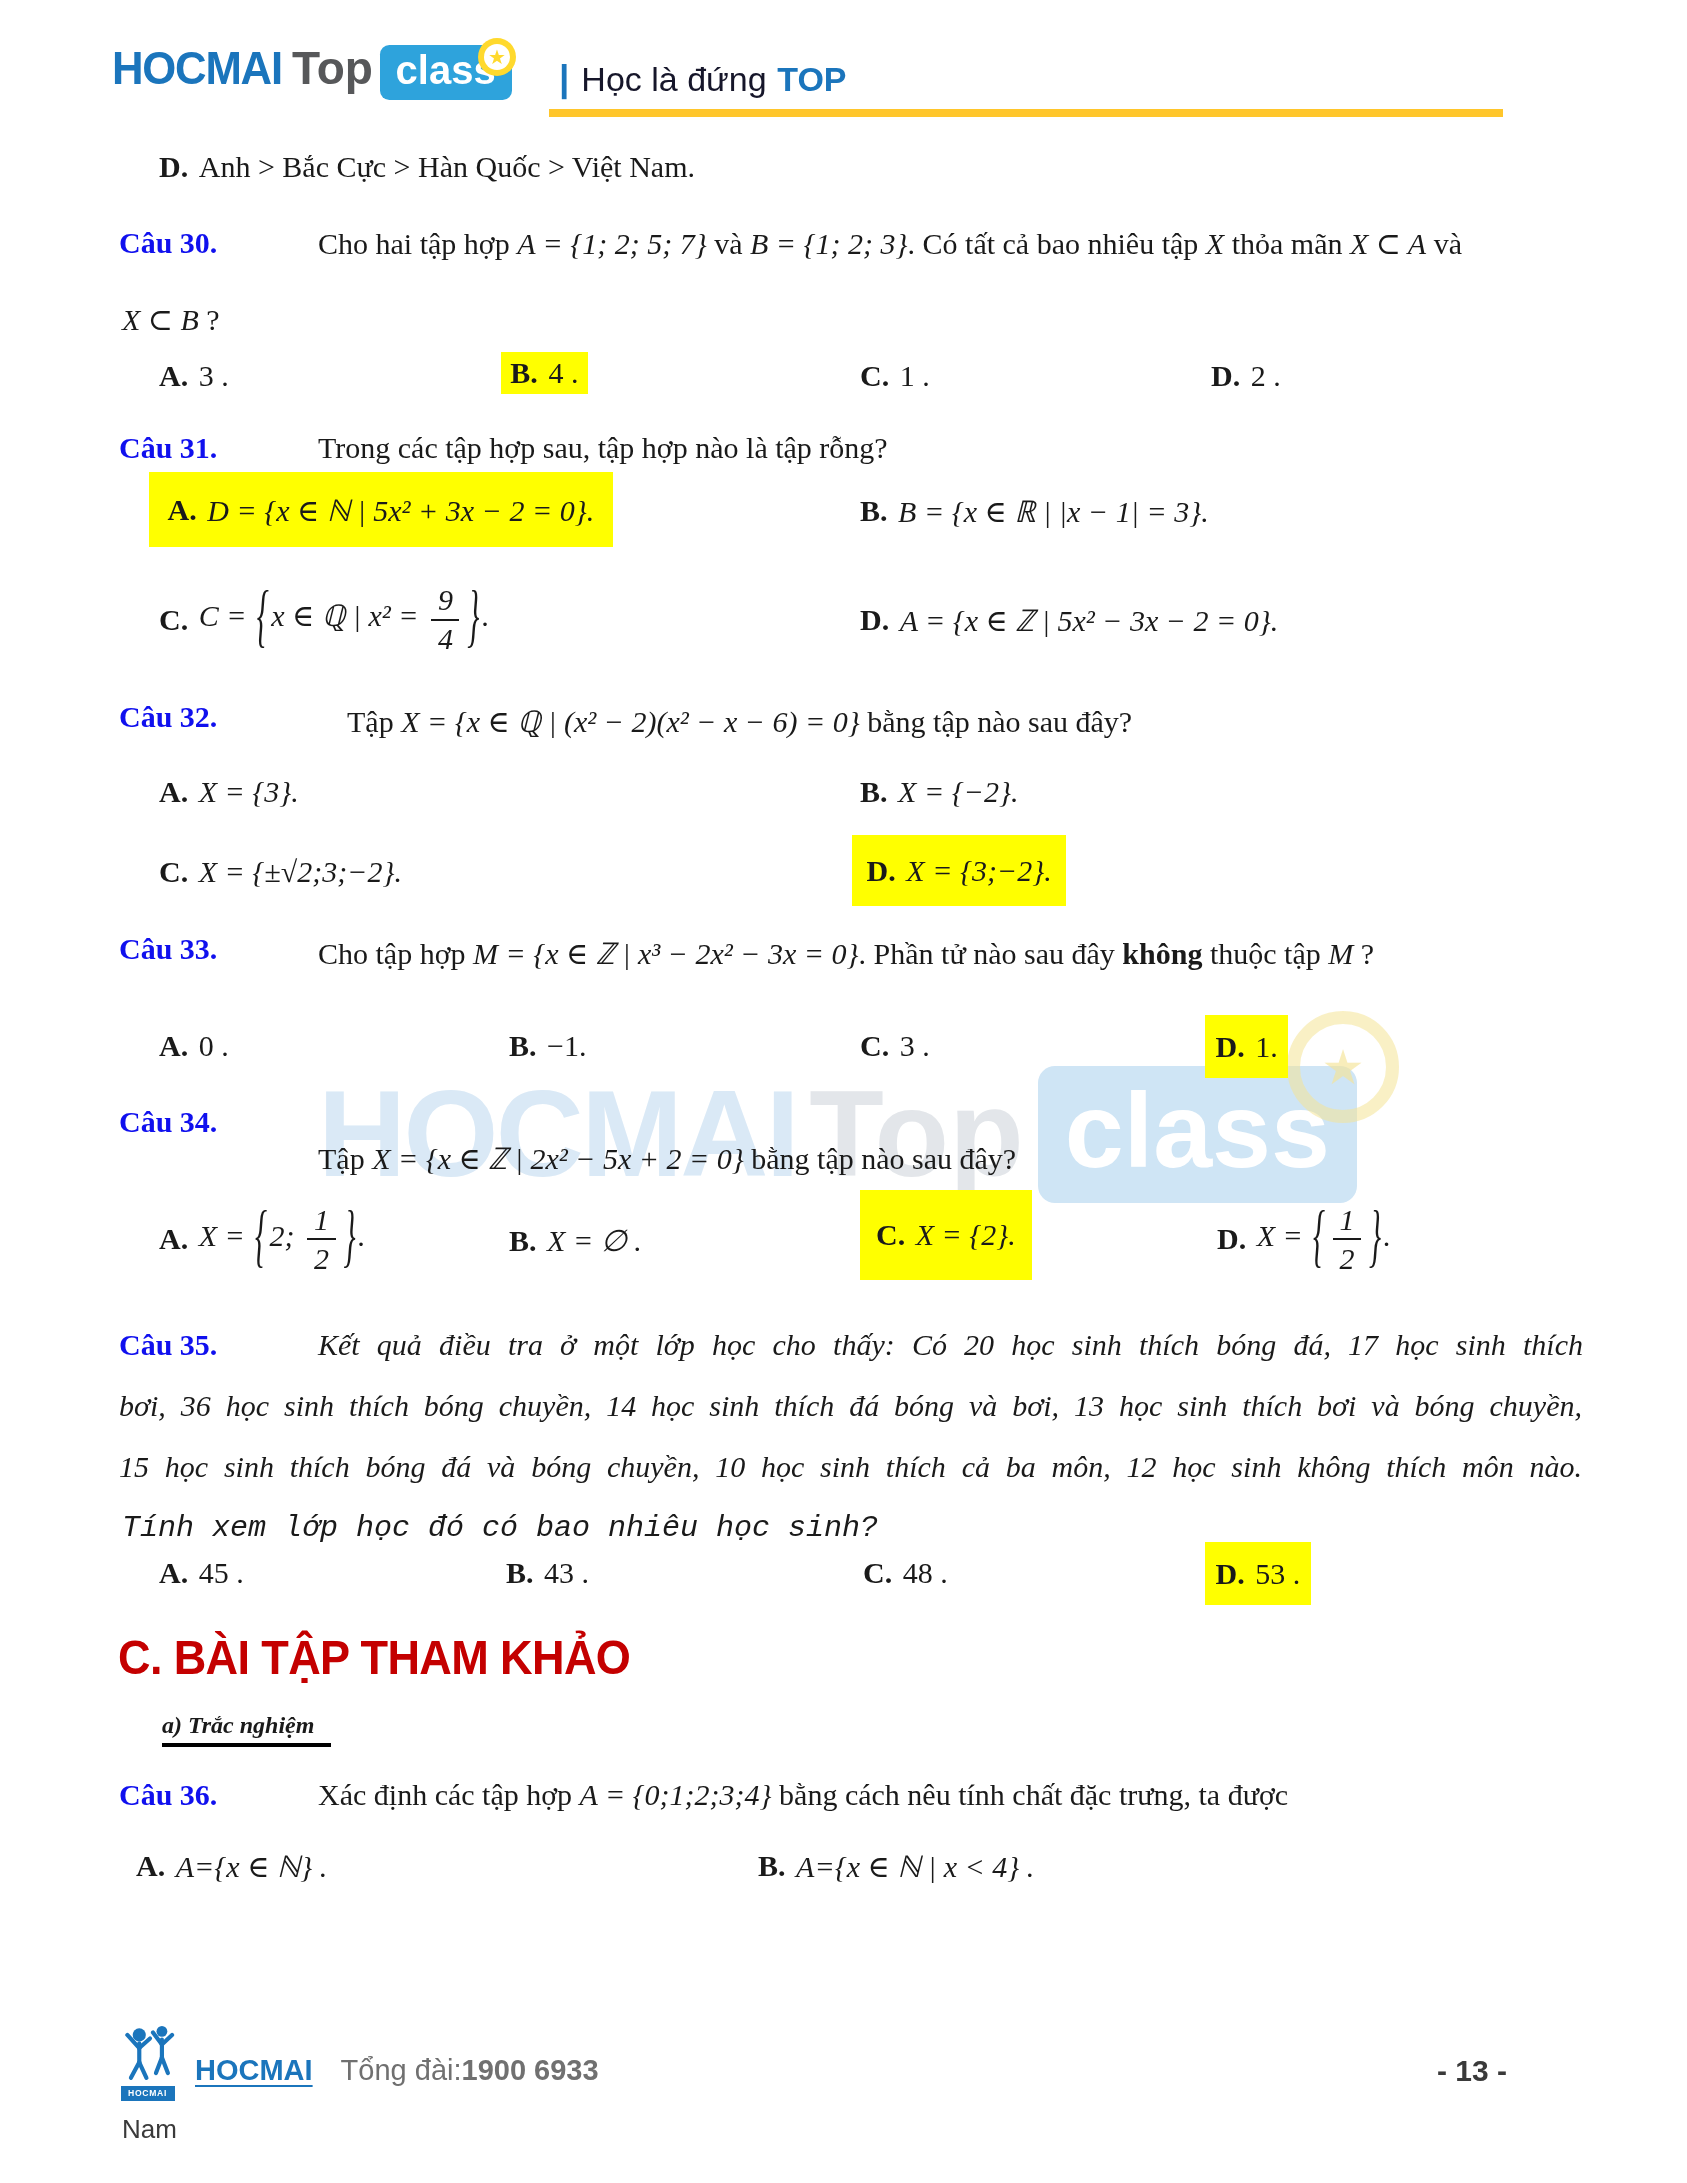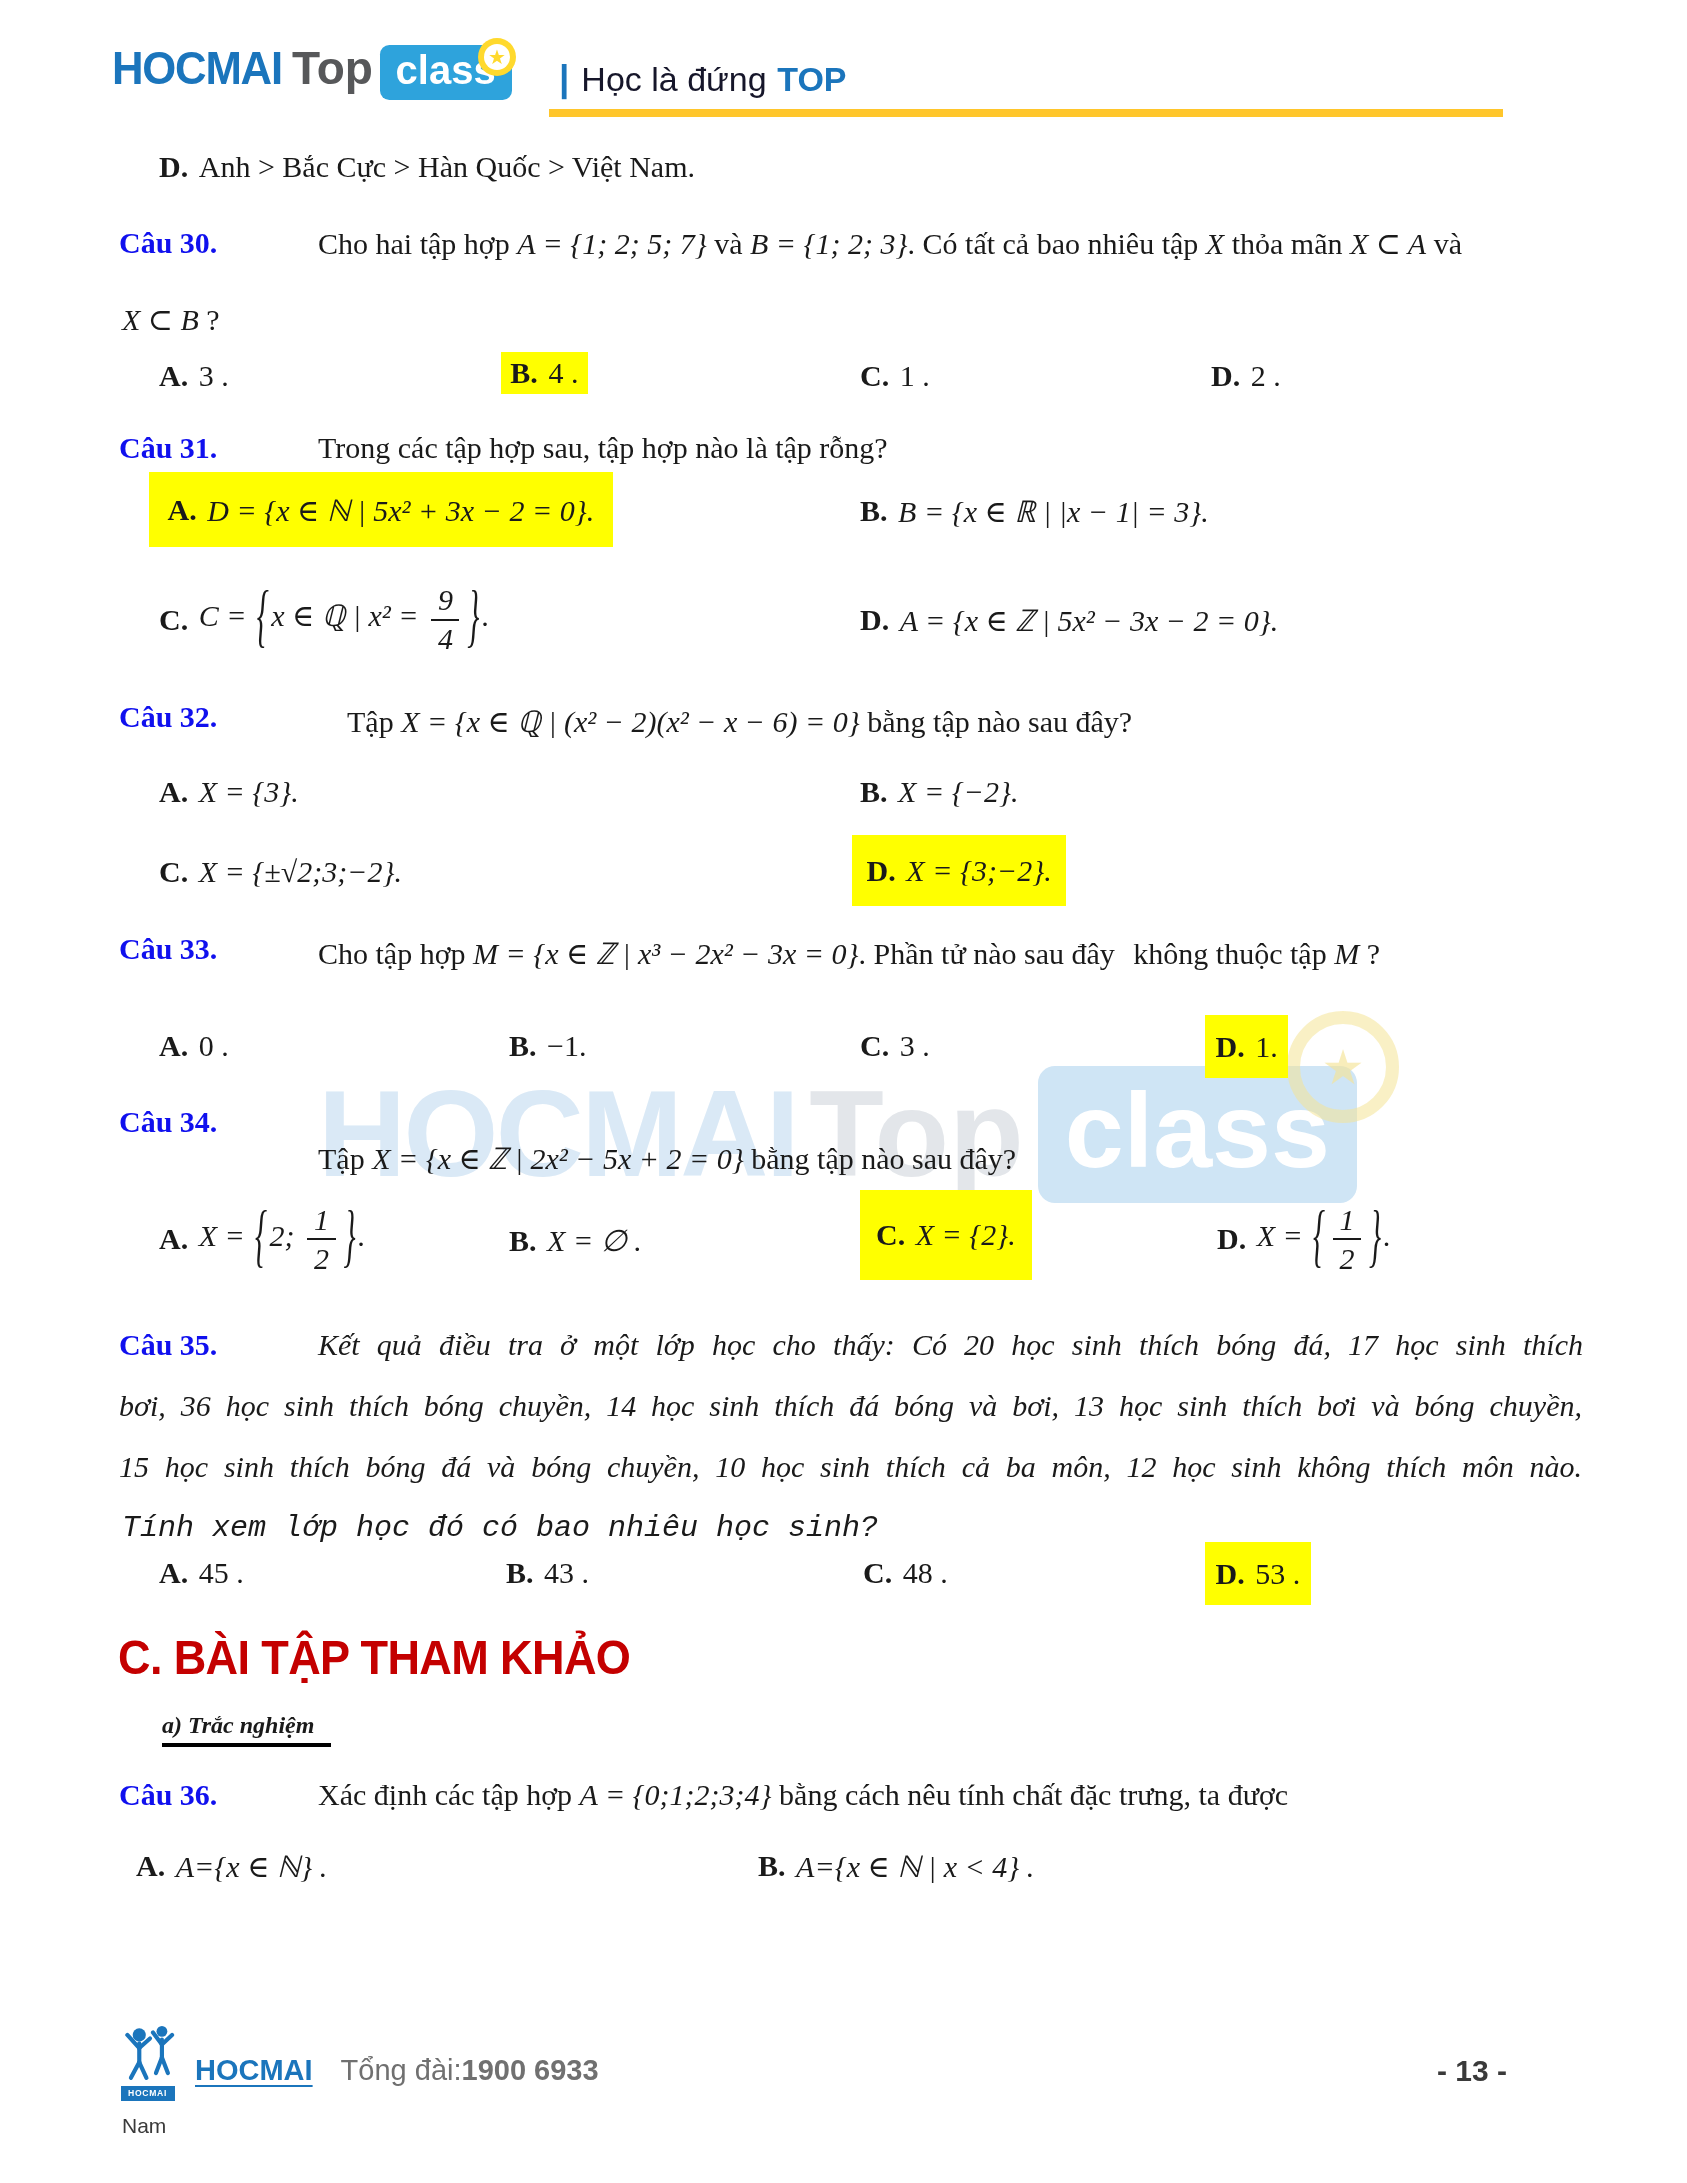--- a/index.html
+++ b/index.html
@@ -5,21 +5,21 @@
   * { margin:0; padding:0; box-sizing:border-box; }
   body { background:#ffffff; }
   .page {
     position:relative; width:1687px; height:2183px; background:#ffffff;
     font-family:"Liberation Serif","DejaVu Serif",serif;
     font-size:30px; color:#1a1a1a; overflow:hidden;
   }
   .abs { position:absolute; }
   .sans { font-family:"Liberation Sans","DejaVu Sans",sans-serif; }
   .math { font-style:italic; }
-  .bold { font-weight:normal;margin-left:11px; }
+  .bold { font-weight:bold; }
   .qlabel { color:#1010ee; font-weight:bold; }
   .opt { position:absolute; display:flex; align-items:center; white-space:nowrap; }
   .opt-letter { font-weight:bold; margin-right:10.6px; }
   .hl { background:#ffff00; }
   .qtext { white-space:nowrap; }
   .frac { display:inline-block; vertical-align:middle; text-align:center; line-height:1.05; margin:0 5.3px; }
   .frac .num { display:block; padding:0 6.6px 2.6px; }
   .frac .den { display:block; border-top:2px solid #1a1a1a; padding:2.6px 6.6px 0; }
   .tall-brace { display:inline-block; transform:scaleY(2.3); transform-origin:center; padding:0 2.6px; font-weight:400; }
   
@@ -246,17 +246,17 @@
         <circle cx="70" cy="14" r="9" fill="#1b75bc"></circle>
       </svg>
       <span class="flogo-bar sans">HOCMAI</span>
     </div>
     <div class="abs footer-line sans" style="left:195px; top:2054px;">
       <span class="footer-brand">HOCMAI</span>
         <span class="footer-hotline">Tổng đài: </span>
         <span class="footer-hotline-num">1900 6933</span>
     </div>
     <div class="abs footer-page sans" style="left:1437px; top:2054px;">- 13 -</div>
-    <div class="abs footer-tagline sans" style="left:122px; top:2114px; font-size:21px;text-align:center;">Nam</div>
+    <div class="abs footer-tagline sans" style="left:122px; top:2114px; font-size:26px;text-align:center;">Nam</div>
 
   </div>
 </div>
 
 
 </body></html>

